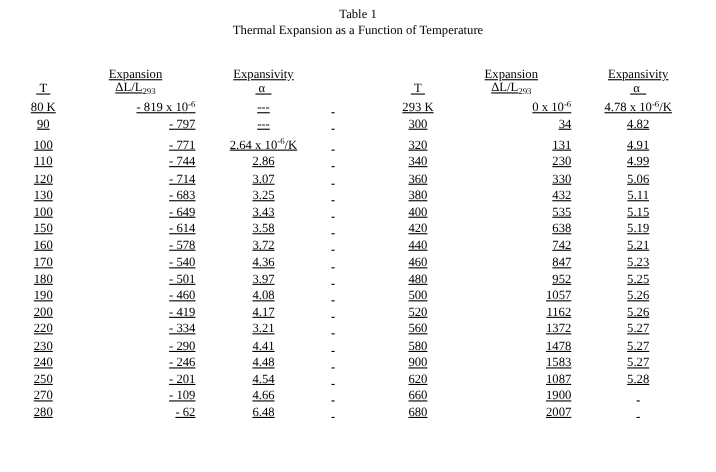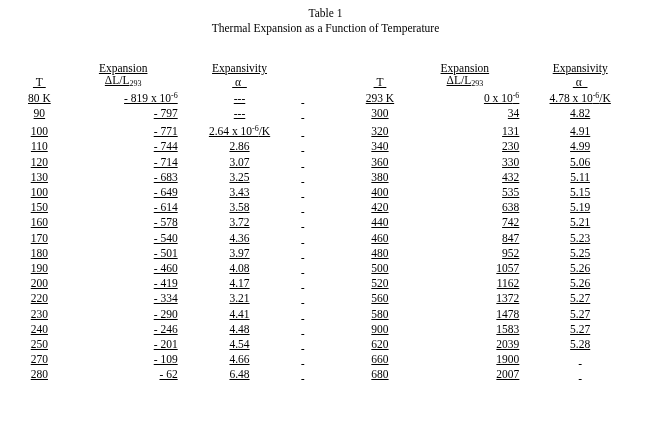--- a/index.html
+++ b/index.html
@@ -255,21 +255,21 @@
           <td class="col-t">900</td>
           <td class="col-e">1583</td>
           <td class="col-a">5.27</td>
         </tr>
         <tr class="row">
           <td class="col-t">250</td>
           <td class="col-e">- 201</td>
           <td class="col-a">4.54</td>
           <td>&nbsp;</td>
           <td class="col-t">620</td>
-          <td class="col-e">2039</td>
+          <td class="col-e">1087</td>
           <td class="col-a">5.28</td>
         </tr>
         <tr class="row">
           <td class="col-t">270</td>
           <td class="col-e">- 109</td>
           <td class="col-a">4.66</td>
           <td>&nbsp;</td>
           <td class="col-t">660</td>
           <td class="col-e">1900</td>
           <td class="col-a">&nbsp;</td>

